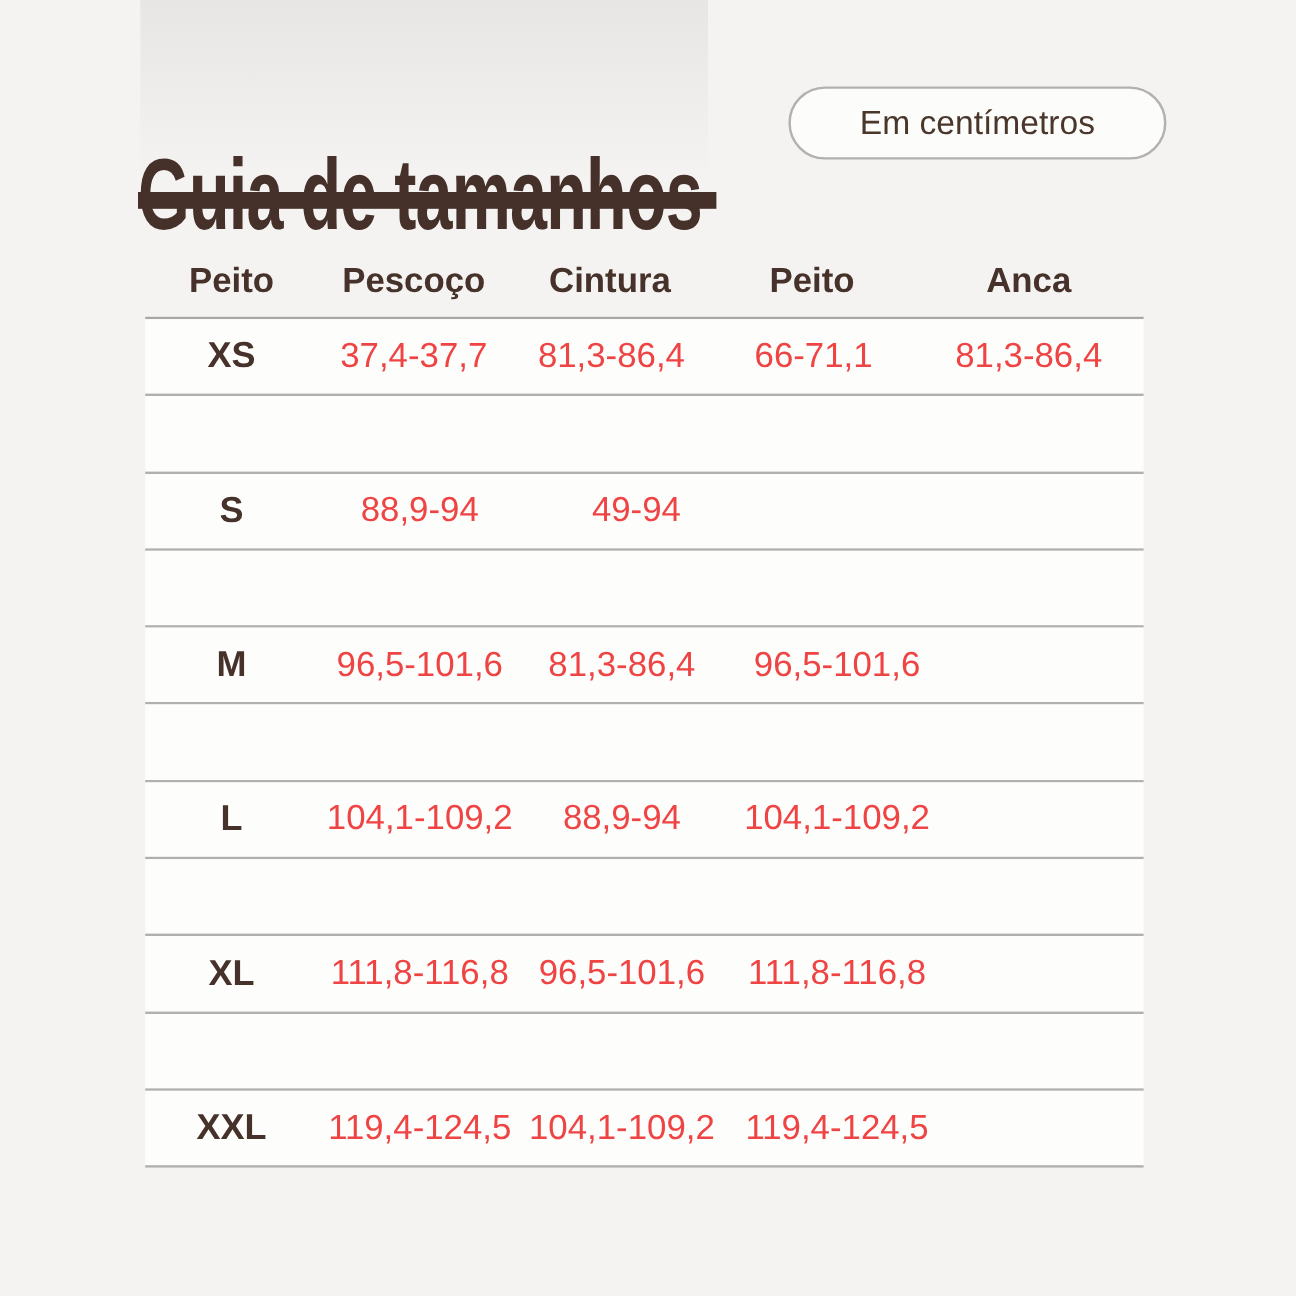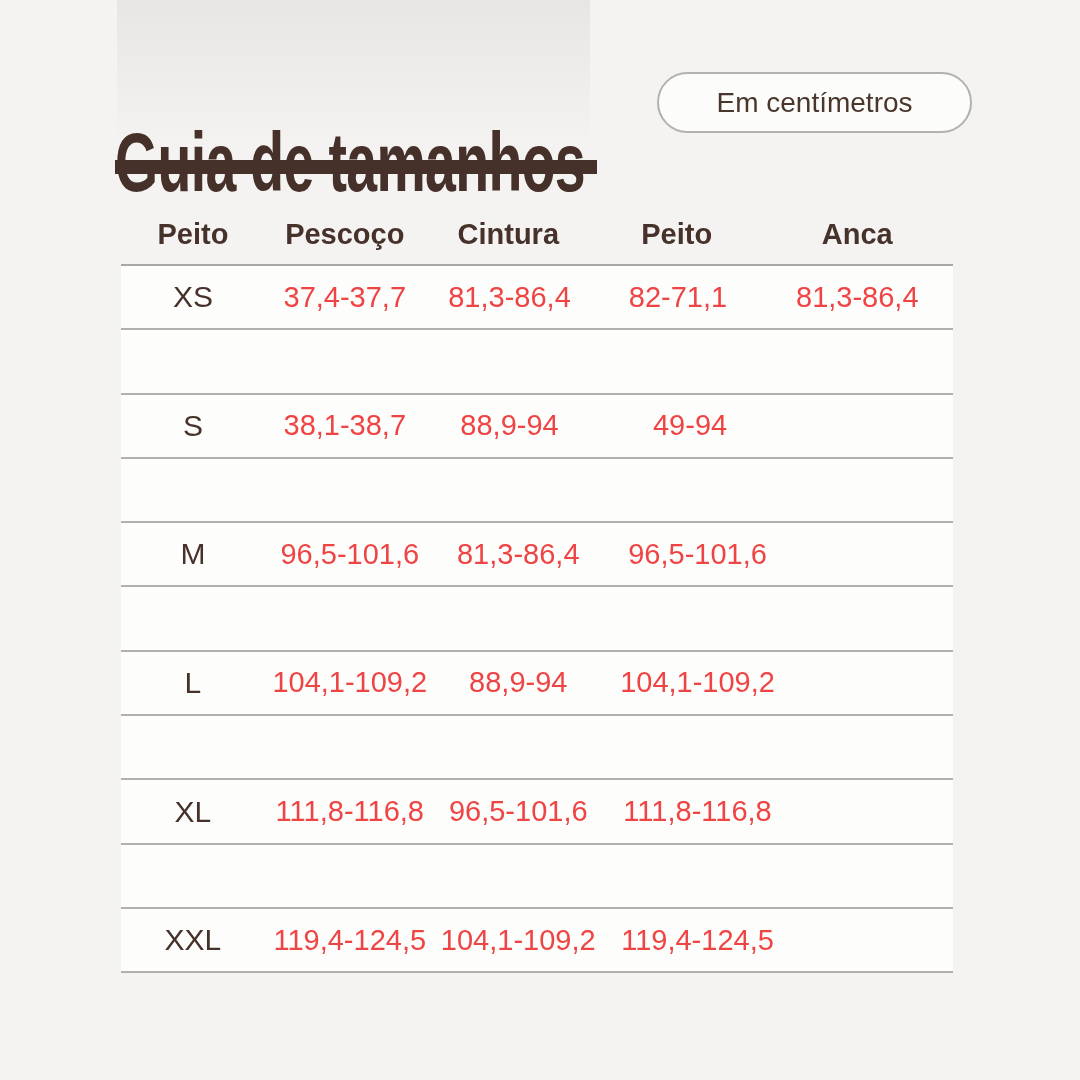--- a/index.html
+++ b/index.html
@@ -45,21 +45,21 @@
   .t-cell{
     display:flex;align-items:center;justify-content:center;
     font-size:29px;white-space:nowrap;color:#ef4444;
   }
   .t-cell.c0{width:17.3%;}
   .t-cell.c1{width:19.2%;}
   .t-cell.c2{width:20.4%;}
   .t-cell.c3{width:20.1%;}
   .t-cell.c4{width:23%;}
   .t-row.header .t-cell{font-weight:700;font-size:29px;color:#46322a;}
-  .t-cell.size-label{font-weight:400;font-size:30px;color:#46322a;}
+  .t-cell.size-label{font-weight:700;font-size:30px;color:#46322a;}
   .t-row.spacer{background:#fdfdfc;}
 </style>
 </head>
 <body>
 
 <div class="top-glow"></div>
 
 <h1 class="title">Guia de tamanhos</h1>
 <div class="title-underline"></div>
 
@@ -74,29 +74,28 @@
     <div class="t-cell c1">Pescoço</div>
     <div class="t-cell c3">Cintura</div>
     <div class="t-cell c2">Peito</div>
     <div class="t-cell c4">Anca</div>
   </div>
 
   <div class="t-row">
     <div class="t-cell c0 size-label">XS</div>
     <div class="t-cell c1">37,4-37,7</div>
     <div class="t-cell c2">81,3-86,4</div>
-    <div class="t-cell c3">82-71,1</div>
+    <div class="t-cell c3">66-71,1</div>
     <div class="t-cell c4">81,3-86,4</div>
   </div>
 
   <div class="t-row spacer"></div>
 
   <div class="t-row">
     <div class="t-cell c0 size-label">S</div>
-    <div class="t-cell c1">38,1-38,7</div>
     <div class="t-cell c2">88,9-94</div>
     <div class="t-cell c4">49-94</div>
   </div>
 
   <div class="t-row spacer"></div>
 
   <div class="t-row">
     <div class="t-cell c0 size-label">M</div>
     <div class="t-cell c2">96,5-101,6</div>
     <div class="t-cell c3">81,3-86,4</div>

